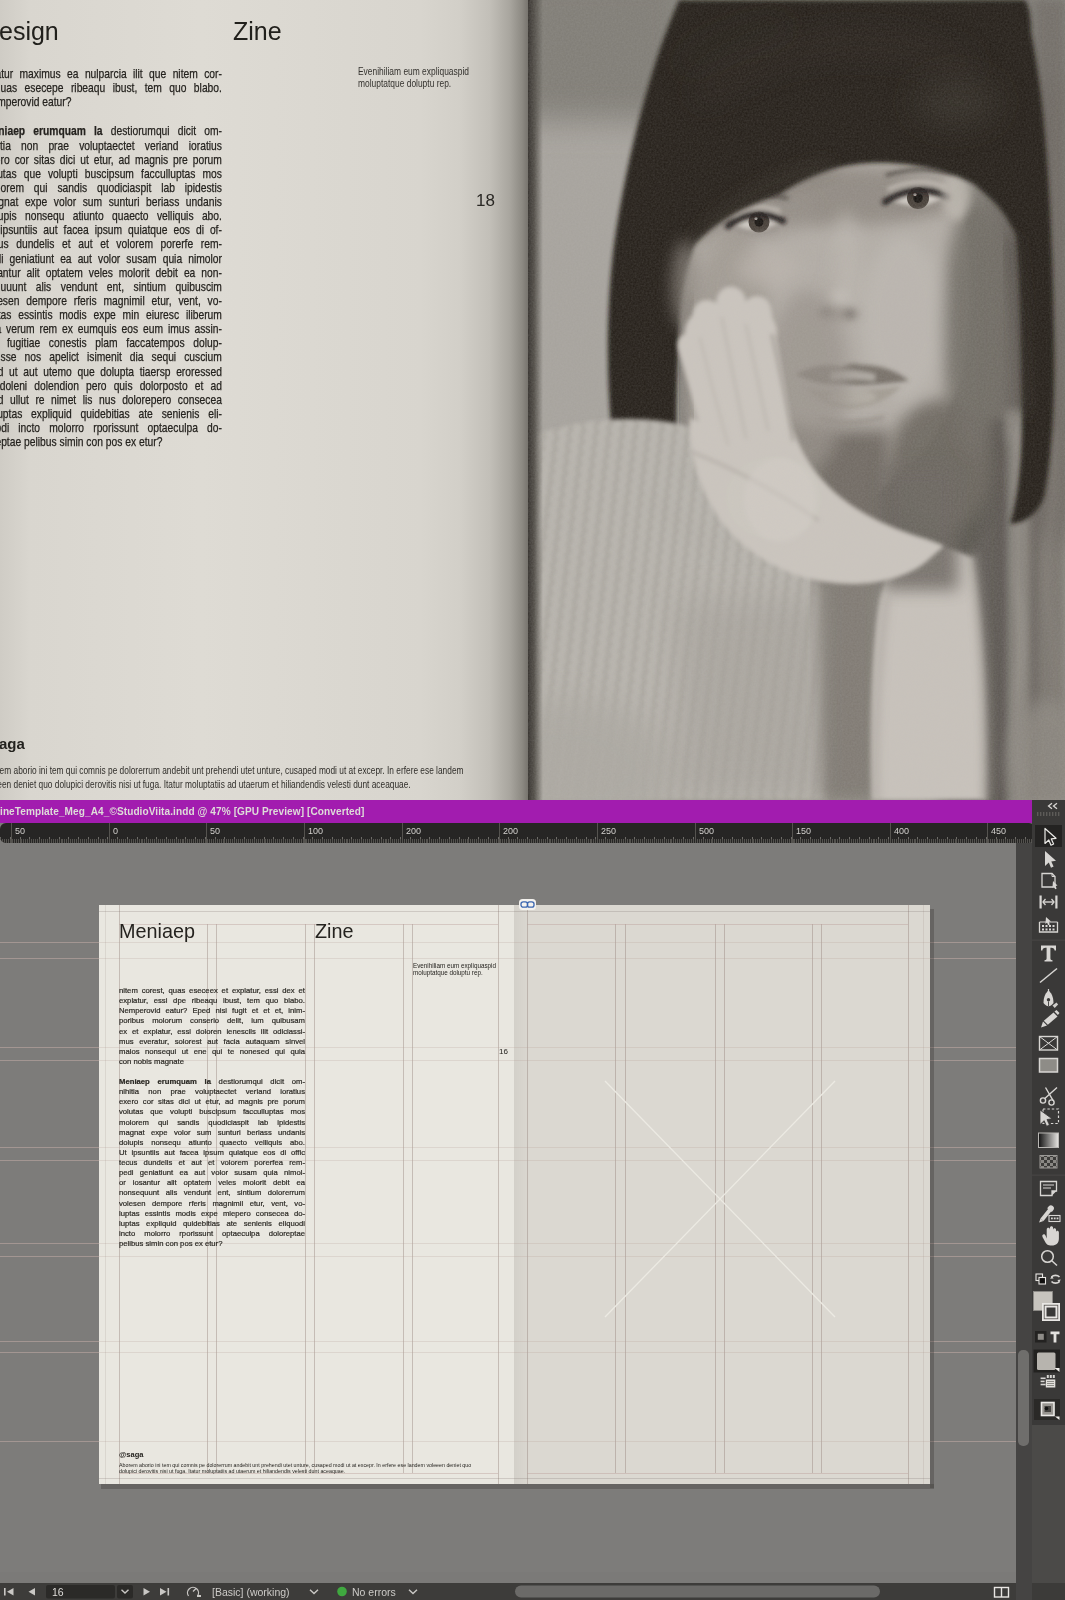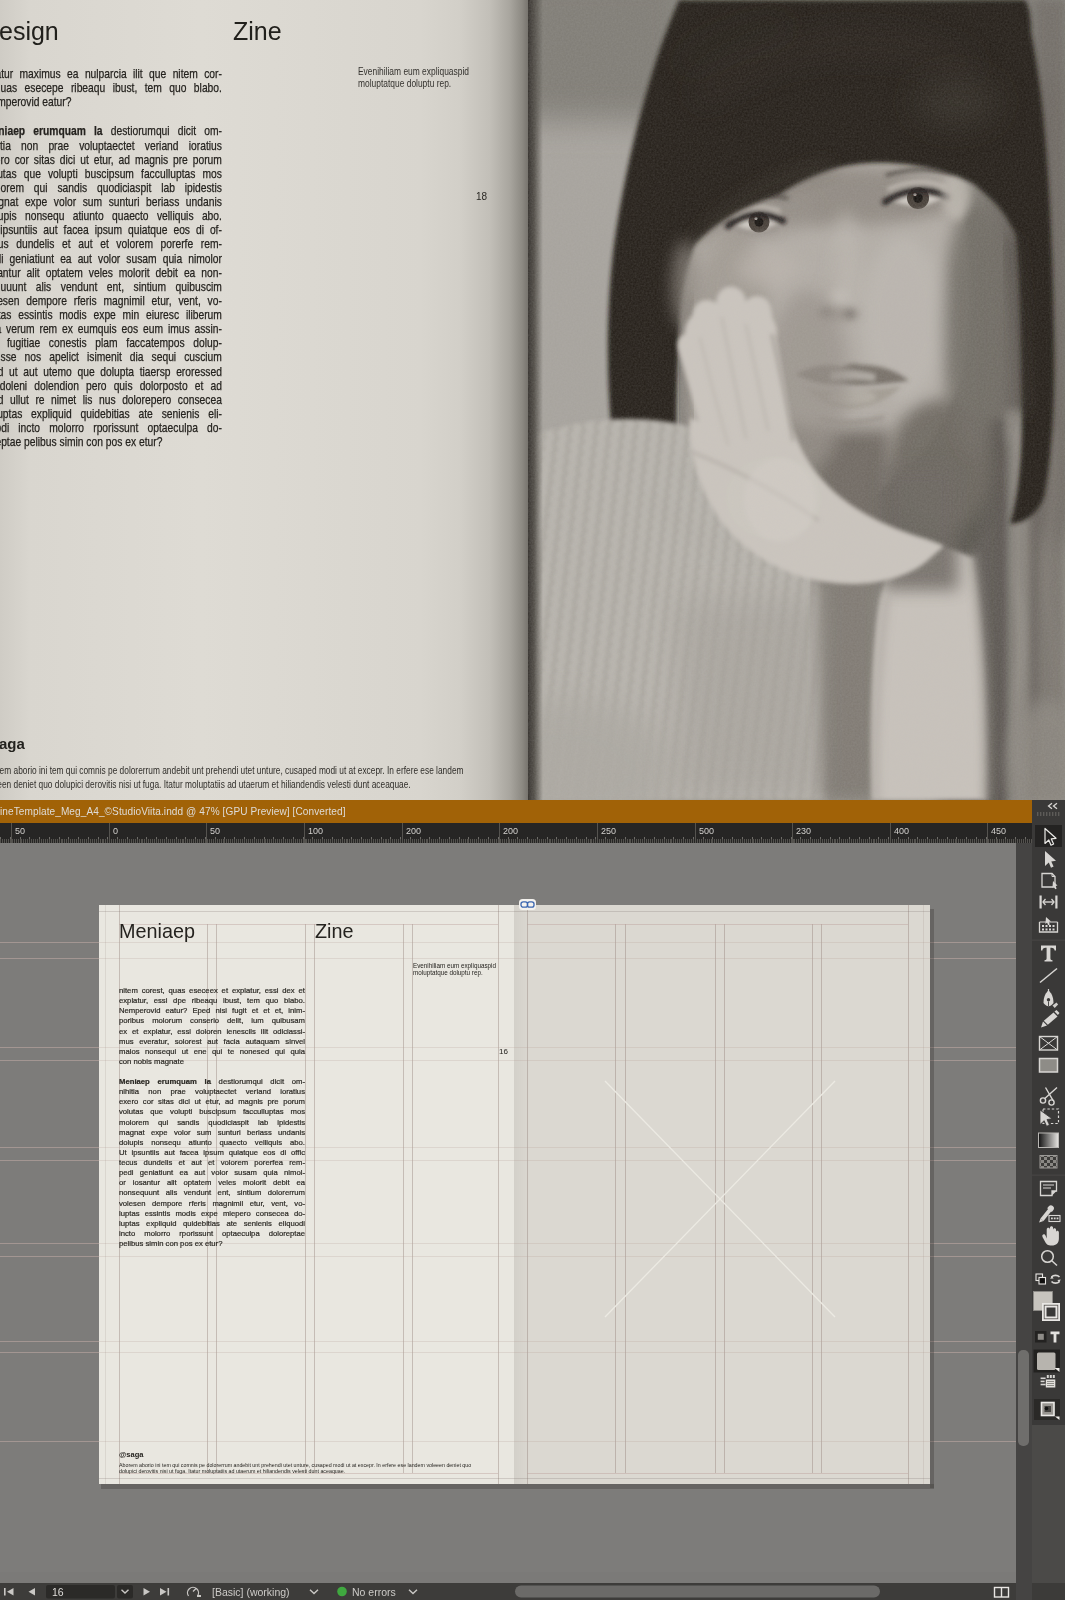--- a/index.html
+++ b/index.html
@@ -7,42 +7,42 @@
   *{box-sizing:border-box;}
   .abs{position:absolute;}
   
   #print{position:absolute;left:0;top:0;width:548px;height:800px;overflow:hidden;
     background:linear-gradient(90deg,#cfccc5 0px,#d9d6cf 30px,#dedbd4 200px,#d8d5ce 420px,#d2cfc8 460px,#c2bfb8 490px,#a8a59e 510px,#8d8a83 522px,#5e5a55 535px,#3a3733 548px);
     color:#262420;}
   #print .hdr1{position:absolute;left:-1px;top:18px;font-size:25px;line-height:26px;letter-spacing:0px;color:#21201c;}
   #print .hdr2{position:absolute;left:233px;top:18px;font-size:25px;line-height:26px;color:#21201c;}
   #print .cap{position:absolute;left:358px;top:65px;font-size:10.8px;line-height:12.4px;color:#34322e;
     transform:scaleX(0.78);transform-origin:0 0;white-space:nowrap;}
-  #print .pnum{position:absolute;left:476px;top:191px;font-size:10px;color:#2a2824;}
+  #print .pnum{position:absolute;left:476px;top:191px;font-size:17px;color:#2a2824;}
   #body1{position:absolute;left:-16px;top:67px;width:305px;font-size:13.2px;line-height:14.12px;color:#24221e;-webkit-text-stroke:0.25px #24221e;
     transform:scaleX(0.78);transform-origin:0 0;}
   #body1 .j{text-align:justify;text-align-last:justify;white-space:nowrap;}
   #body1 .l{text-align:left;}
   #body1 .gap{height:15px;}
   #print .saga{position:absolute;left:-24px;top:735px;font-size:15px;font-weight:bold;color:#23221e;}
   #print .foot{position:absolute;left:-18px;top:764px;font-size:10.7px;line-height:13.6px;color:#302e2a;
     transform:scaleX(0.78);transform-origin:0 0;white-space:nowrap;}
   
-  #titlebar{position:absolute;left:0;top:800px;width:1035px;height:23px;background:#a16207;color:#dedcd9;
-    font-size:11.5px;font-weight:normal;line-height:23px;}
+  #titlebar{position:absolute;left:0;top:800px;width:1035px;height:23px;background:#a21caf;color:#dedcd9;
+    font-size:11.5px;font-weight:bold;line-height:23px;}
   #titlebar span{display:inline-block;transform:scaleX(0.875);transform-origin:0 50%;letter-spacing:0.1px;}
   
   #ruler{position:absolute;left:0;top:823px;width:1035px;height:20px;background:#262524;color:#d2d0cd;overflow:hidden;}
   #ruler .num{position:absolute;top:3px;font-size:9px;}
   #ruler .maj{position:absolute;top:0;width:1px;height:20px;background:#55534f;}
   #ruler .ticks{position:absolute;left:0;top:14px;width:1035px;height:6px;
     background:repeating-linear-gradient(90deg,#6e6c68 0px,#6e6c68 1px,transparent 1px,transparent 9.76px);}
   #ruler .ticks2{position:absolute;left:0;top:16px;width:1035px;height:4px;
     background:repeating-linear-gradient(90deg,#55534f 0px,#55534f 1px,transparent 1px,transparent 1.952px);}
-  #ruler{border-bottom:0px;}
+  #ruler{border-bottom:0px;border-radius:6px;}
   
   #canvas{position:absolute;left:0;top:843px;width:1016px;height:729px;background:#7d7c7a;overflow:hidden;}
   .hguide{position:absolute;left:0;width:1016px;height:1px;background:rgba(174,158,152,0.78);}
   
   #spread{position:absolute;left:99px;top:62px;width:831px;height:579px;}
   #pageL{position:absolute;left:0;top:0;width:415px;height:579px;background:#e9e7e0;}
   #pageR{position:absolute;left:415px;top:0;width:416px;height:579px;background:linear-gradient(90deg,#d3d0c9 0px,#dbd8d1 16px);}
   #spread .shadowR{position:absolute;left:831px;top:4px;width:4px;height:579px;background:rgba(60,58,55,0.35);}
   #spread .shadowB{position:absolute;left:2px;top:579px;width:833px;height:5px;background:rgba(60,58,55,0.35);}
   .vg{position:absolute;width:1px;background:rgba(148,128,122,0.42);}
@@ -294,21 +294,21 @@
     <div class="num" style="left:308px">100</div>
   <div class="maj" style="left:402px"></div>
     <div class="num" style="left:406px">200</div>
   <div class="maj" style="left:499px"></div>
     <div class="num" style="left:503px">200</div>
   <div class="maj" style="left:597px"></div>
     <div class="num" style="left:601px">250</div>
   <div class="maj" style="left:695px"></div>
     <div class="num" style="left:699px">500</div>
   <div class="maj" style="left:792px"></div>
-    <div class="num" style="left:796px">230</div>
+    <div class="num" style="left:796px">150</div>
   <div class="maj" style="left:890px"></div>
     <div class="num" style="left:894px">400</div>
   <div class="maj" style="left:987px"></div>
     <div class="num" style="left:991px">450</div>
 </div>
 <div id="canvas">
 
   <div class="hguide" style="top:99px"></div>
   <div class="hguide" style="top:115px"></div>
   <div class="hguide" style="top:204px"></div>

